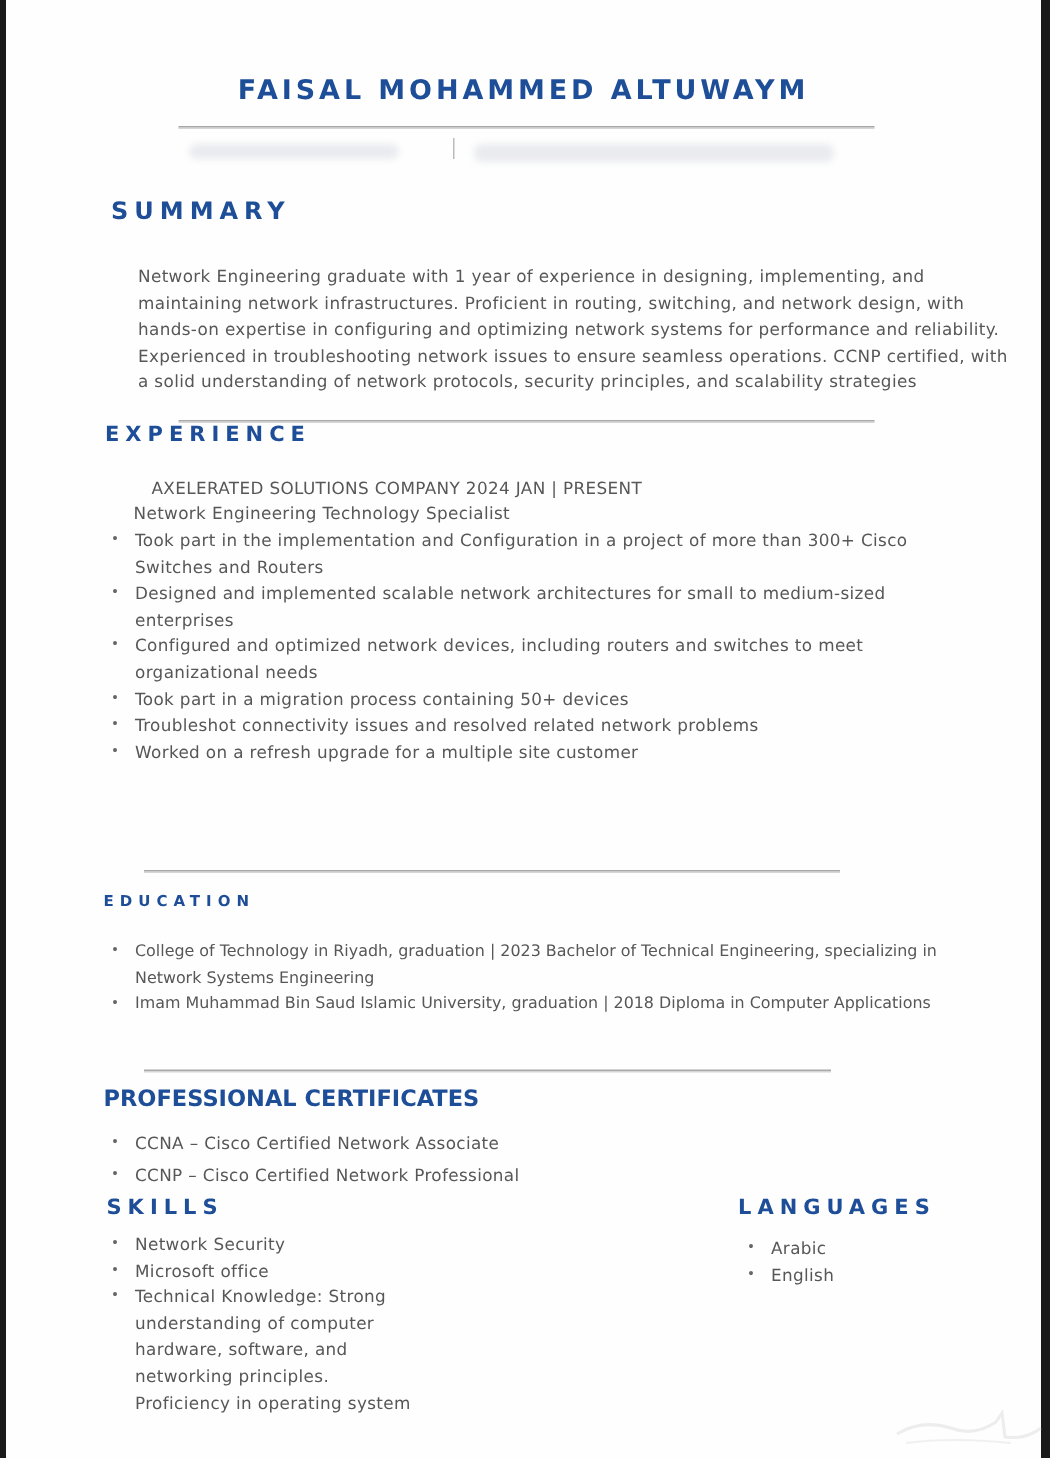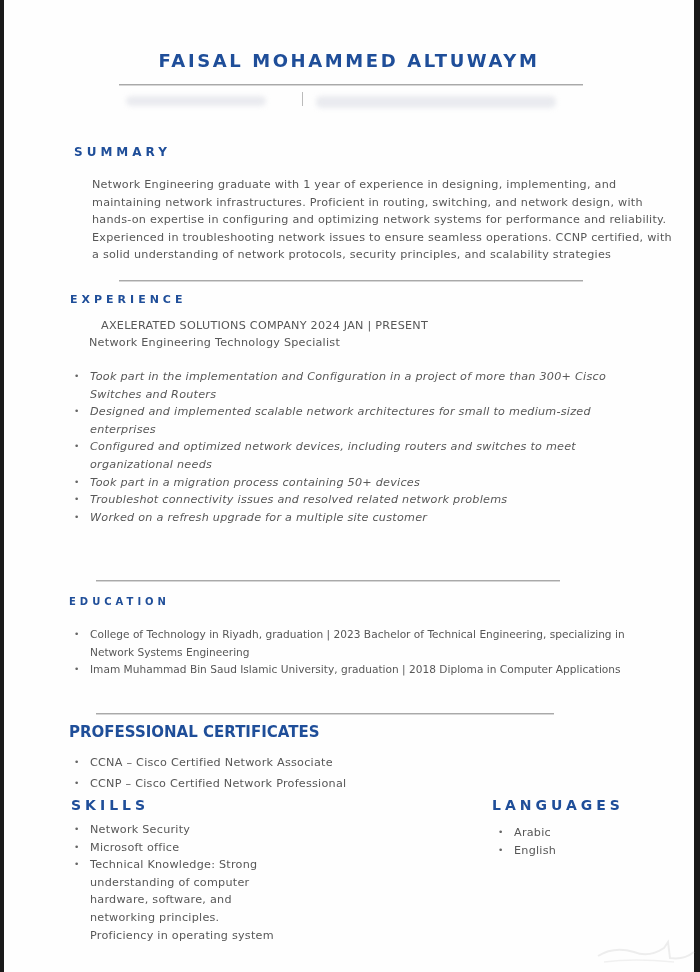--- a/index.html
+++ b/index.html
@@ -34,21 +34,21 @@
   .h-cert { font-size: 15px; letter-spacing: 0; }
   .body-text { font-size: 11.2px; line-height: 17.6px; color: #575757; letter-spacing: 0.25px; }
   ul.bullets { list-style: none; margin: 0; padding: 0; }
   ul.bullets li { position: relative; padding-left: 16px; }
   ul.bullets li::before {
     content: "•"; position: absolute; left: 0; top: 0; color: #666; font-size: 9px;
   }
   .summary { left: 88px; top: 176px; width: 590px; white-space: normal; }
   .exp-company { left: 97px; top: 317px; }
   .exp-role { left: 85px; top: 334px; }
-  .exp-list { left: 70px; top: 368px; width: 560px; white-space: normal; font-style: italic; }
+  .exp-list { left: 70px; top: 352px; width: 560px; white-space: normal; }
   .exp-list li { margin: 0; }
   .edu-list { left: 70px; top: 626px; width: 560px; white-space: normal; font-size: 10.6px; letter-spacing: 0; }
   .cert-list { left: 70px; top: 752px; width: 380px; white-space: normal; line-height: 21px; }
   .skills-list { left: 70px; top: 821px; width: 200px; white-space: normal; }
   .lang-list { left: 494px; top: 824px; width: 120px; white-space: normal; }
   .watermark {
     position: absolute; left: 590px; top: 936px; width: 104px; height: 30px;
     opacity: 0.35;
   }
 </style>
@@ -60,26 +60,26 @@
   <div class="abs title">FAISAL MOHAMMED ALTUWAYM</div>
 
   <div class="rule" style="left:115px; top:84px; width:464px;"></div>
 
   <div class="abs contact">
     <div class="blob" style="left:10px; width:140px;"></div>
     <div class="blob" style="left:200px; width:240px; height:12px;"></div>
   </div>
   <div class="abs contact-sep"></div>
 
-  <div class="abs section-head h-spaced" style="left:70px; top:145px; font-size:12px;">SUMMARY</div>
+  <div class="abs section-head h-spaced" style="left:70px; top:131px; font-size:16px;">SUMMARY</div>
   <div class="abs body-text summary">Network Engineering graduate with 1 year of experience in designing, implementing, and maintaining network infrastructures. Proficient in routing, switching, and network design, with hands-on expertise in configuring and optimizing network systems for performance and reliability. Experienced in troubleshooting network issues to ensure seamless operations. CCNP certified, with a solid understanding of network protocols, security principles, and scalability strategies</div>
 
   <div class="rule" style="left:115px; top:280px; width:464px;"></div>
 
-  <div class="abs section-head h-spaced" style="left:66px; top:293px; font-size:11px;">EXPERIENCE</div>
+  <div class="abs section-head h-spaced" style="left:66px; top:282px; font-size:14px;">EXPERIENCE</div>
   <div class="abs body-text exp-company">AXELERATED SOLUTIONS COMPANY 2024 JAN | PRESENT</div>
   <div class="abs body-text exp-role">Network Engineering Technology Specialist</div>
   <ul class="abs body-text bullets exp-list">
     <li><span>Took part in the implementation and Configuration in a project of more than 300+ Cisco Switches and Routers</span></li>
     <li><span>Designed and implemented scalable network architectures for small to medium-sized enterprises</span></li>
     <li><span>Configured and optimized network devices, including routers and switches to meet organizational needs</span></li>
     <li><span>Took part in a migration process containing 50+ devices</span></li>
     <li><span>Troubleshot connectivity issues and resolved related network problems</span></li>
     <li><span>Worked on a refresh upgrade for a multiple site customer</span></li>
   </ul>

